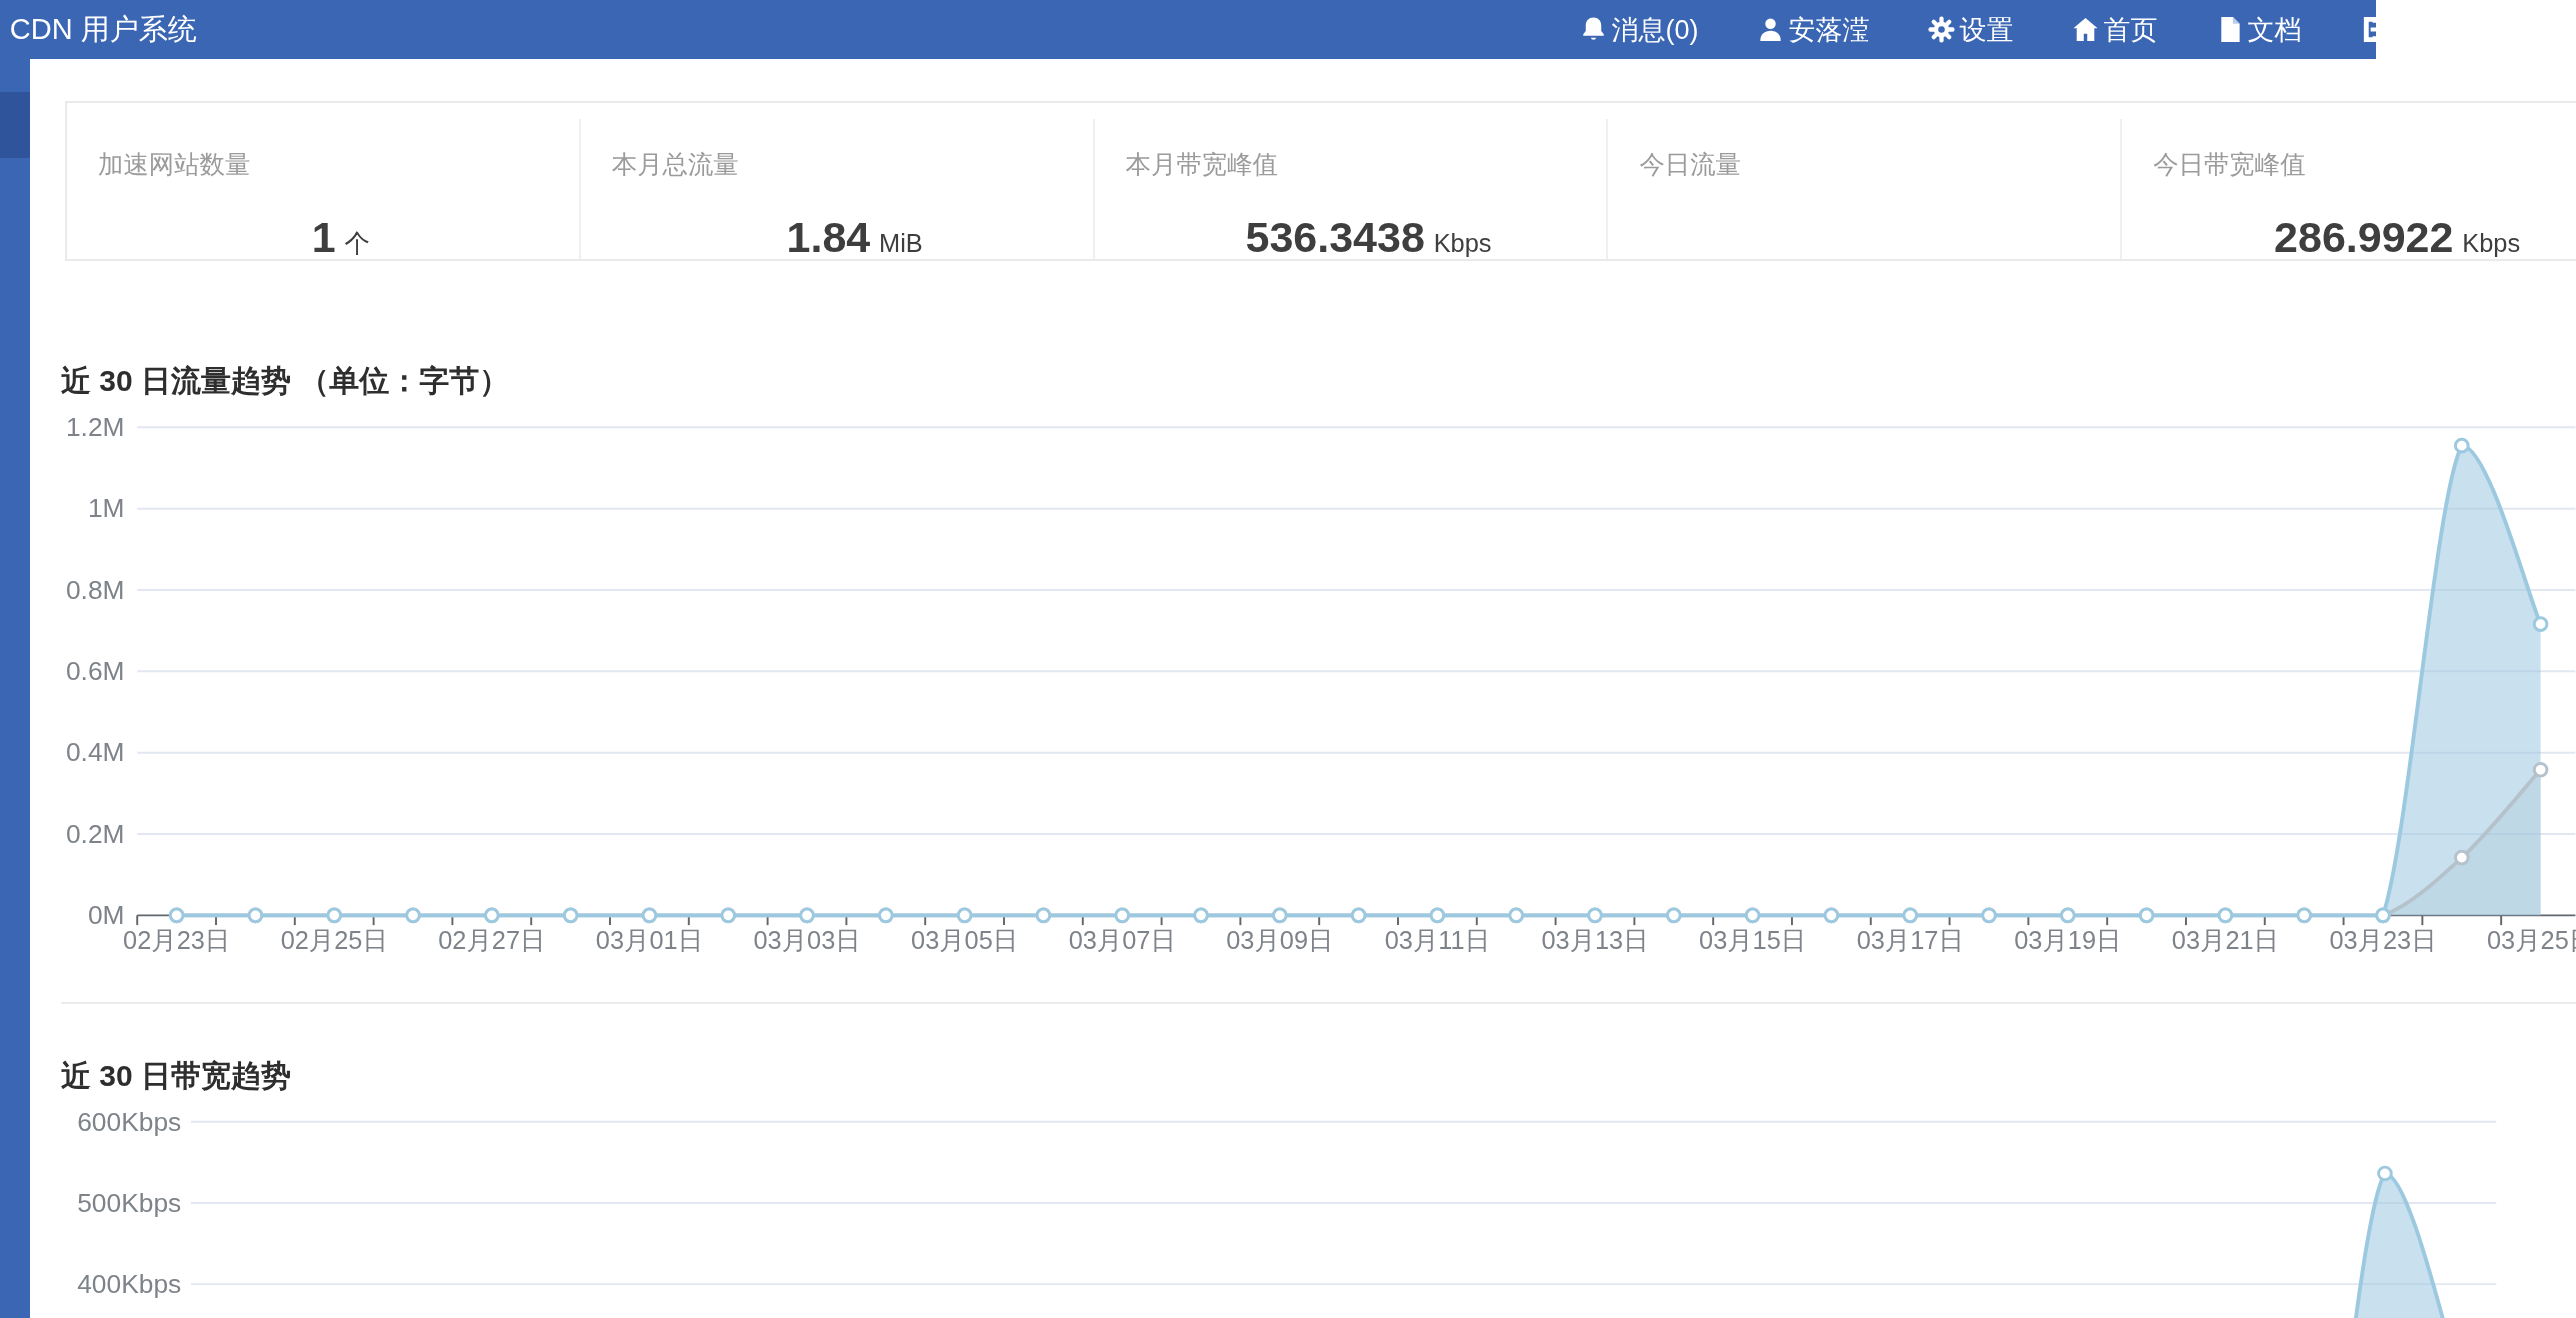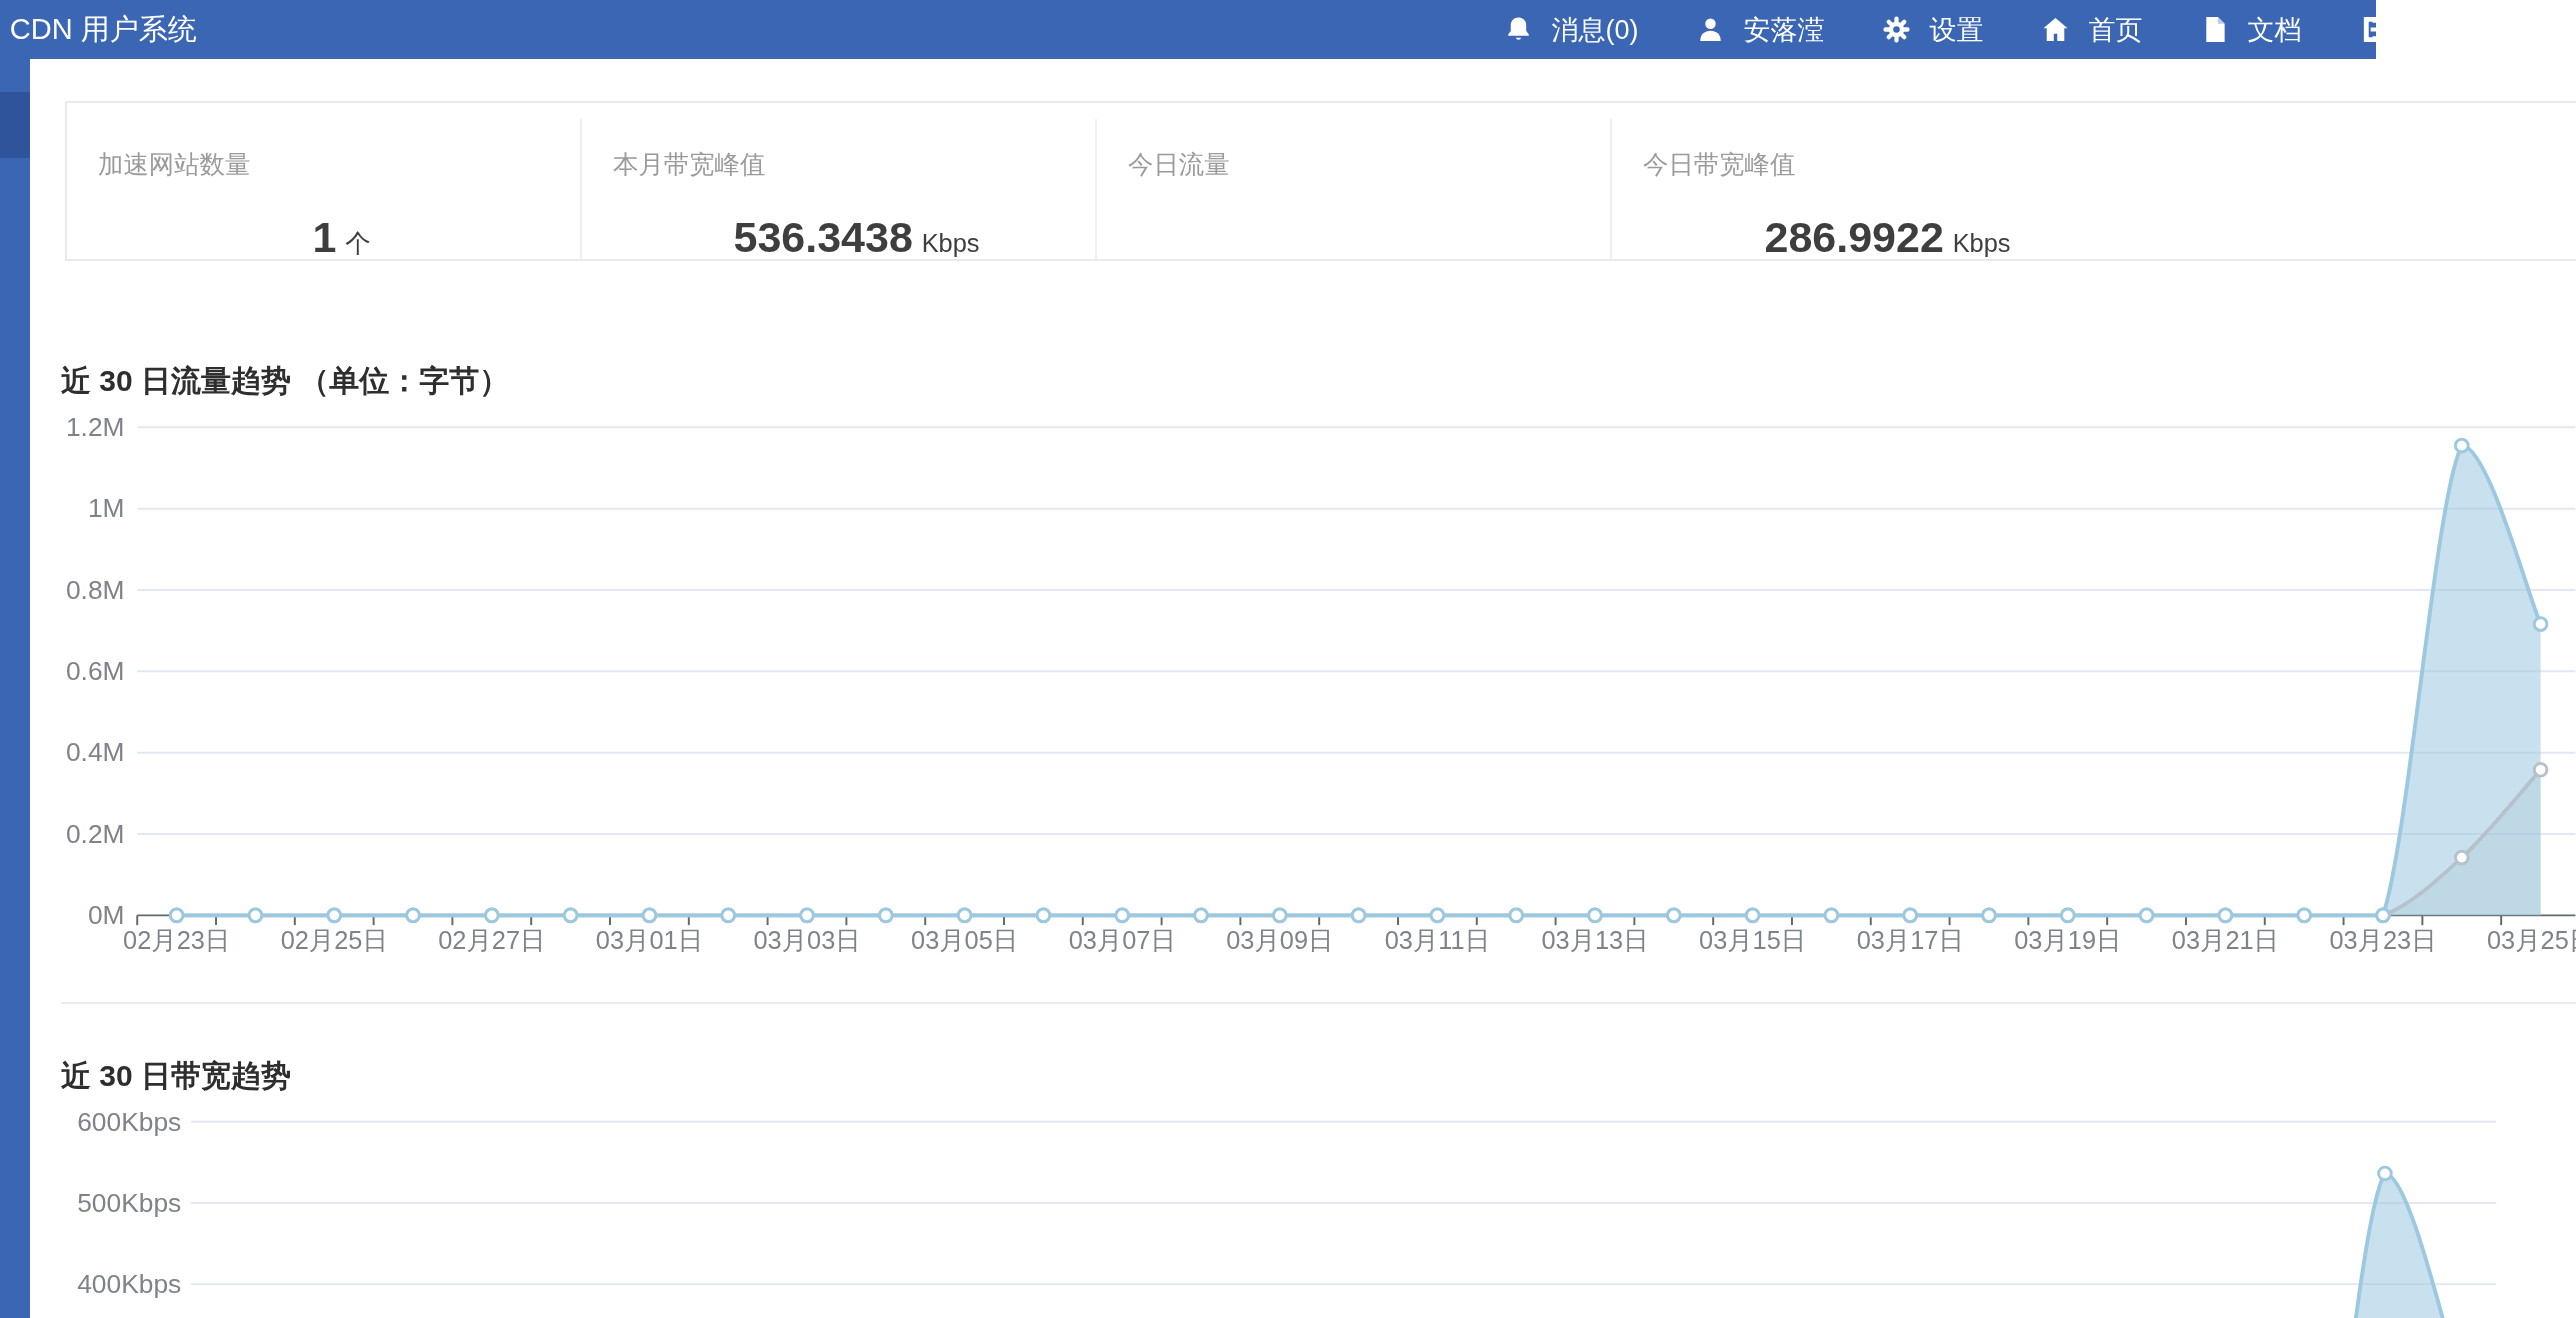--- a/index.html
+++ b/index.html
@@ -2,21 +2,21 @@
 <html><head>
 <meta charset="utf-8">
 <style>
   html,body{margin:0;padding:0;}
   body{width:2576px;height:1318px;overflow:hidden;position:relative;background:#fff;
        font-family:"Liberation Sans","DejaVu Sans",sans-serif;}
   .header{position:absolute;left:0;top:0;width:2376px;height:59px;background:#3a66b4;
           display:flex;align-items:center;justify-content:space-between;z-index:5;}
   .brand{color:#fff;font-size:29px;font-weight:500;padding-left:9.8px;white-space:nowrap;}
   .menu{display:flex;align-items:center;gap:57px;margin-right:-15.6px;}
-  .menu-item{display:flex;align-items:center;gap:19px;color:#fff;font-size:27px;cursor:pointer;white-space:nowrap;}
+  .menu-item{display:flex;align-items:center;gap:4px;color:#fff;font-size:27px;cursor:pointer;white-space:nowrap;}
   .menu-item svg{display:block;}
   .sidebar{position:absolute;left:0;top:59px;width:30px;height:1260px;background:#3a66b4;}
   .sidebar-active{position:absolute;left:0;top:33px;width:30px;height:66px;background:#30549b;}
   .cards{position:absolute;left:65px;top:101px;width:2573px;height:160px;display:flex;
          border:2px solid #eaeaea;box-sizing:border-box;background:#fff;}
   .card{width:515px;box-sizing:border-box;position:relative;border-right:2px solid #efefef;margin-top:16px;}
   .card:last-child{border-right:none;}
   .card-label{position:absolute;left:31px;top:29px;font-size:25.4px;color:#9b9b9b;}
   .card-value{position:absolute;left:0;right:0;top:94px;text-align:center;color:#3e3e3e;white-space:nowrap;padding-left:36px;}
   .card-value .num{font-size:43px;font-weight:600;}
@@ -98,20 +98,26 @@
 
 <div class="sidebar">
   <div class="sidebar-active"></div>
 </div>
 
 <div class="cards">
   <div class="card">
     <div class="card-label">加速网站数量</div>
     <div class="card-value">
       <span class="num">1</span><span class="unit">个</span>
+    </div>
+  </div>
+  <div class="card">
+    <div class="card-label">本月总流量</div>
+    <div class="card-value">
+      <span class="num">1.84</span><span class="unit">MiB</span>
     </div>
   </div>
   <div class="card">
     <div class="card-label">本月带宽峰值</div>
     <div class="card-value">
       <span class="num">536.3438</span><span class="unit">Kbps</span>
     </div>
   </div>
   <div class="card">
     <div class="card-label">今日流量</div>

